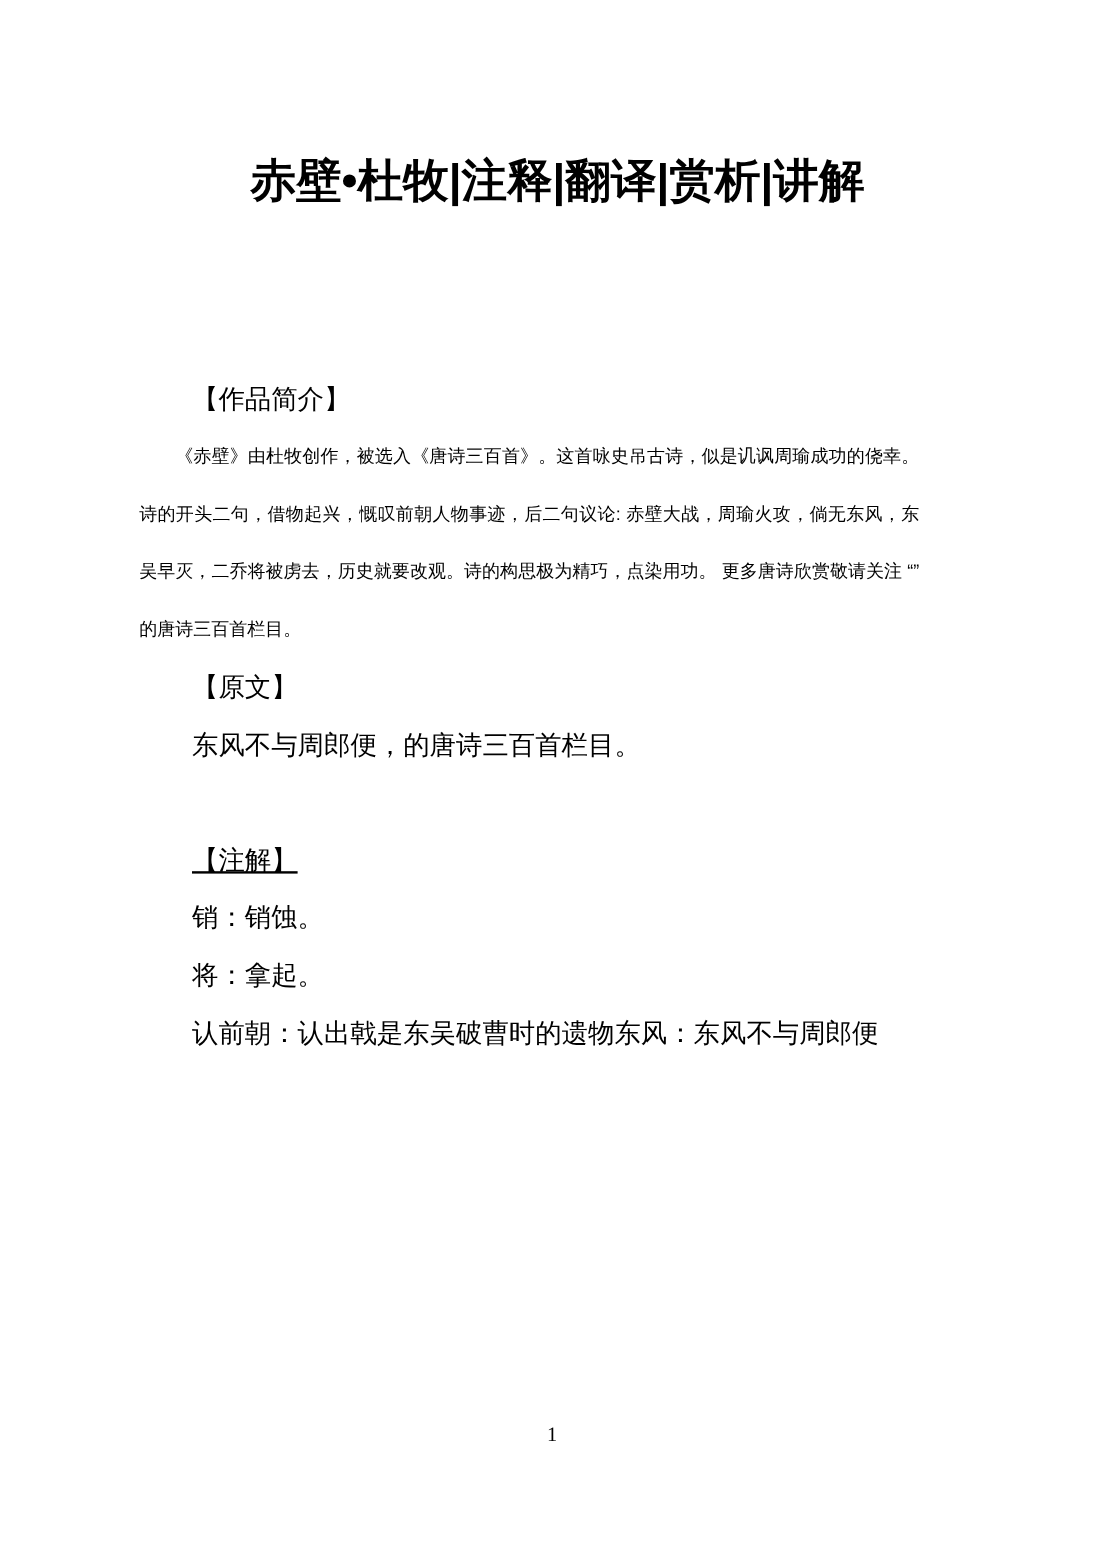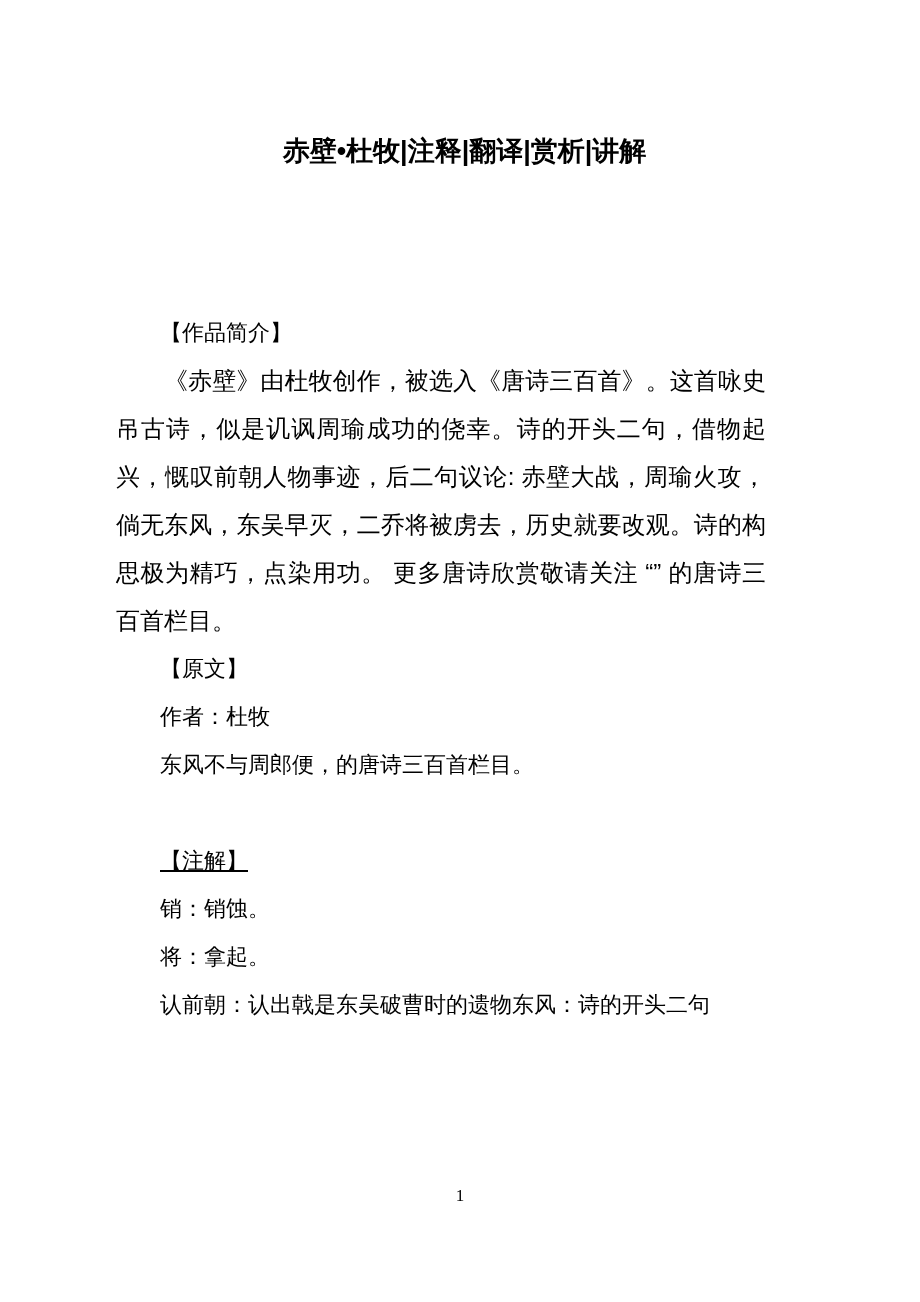--- a/index.html
+++ b/index.html
@@ -15,38 +15,38 @@
     height: 1302px;
     background: #ffffff;
     overflow: hidden;
   }
   .doc-title {
     position: absolute;
     top: 124px;
     left: 0;
     width: 903px;
     text-align: center;
-    font-size: 27px;
+    font-size: 38px;
     font-weight: 700;
     line-height: 54px;
     white-space: nowrap;
     padding-left: 26px;
   }
   .content {
     position: absolute;
     left: 116px;
     top: 309px;
     width: 650px;
     font-size: 22px;
     line-height: 48px;
   }
   .line { line-height: 48px; }
   .indent { text-indent: 2em; }
   .para {
-    font-size: 24px;
+    font-size: 15px;
     text-indent: 2em;
     text-align: justify;
     line-height: 48px;
   }
   .notes-gap { margin-top: 48px; text-decoration: underline; }
   .page-number {
     position: absolute;
     top: 1184px;
     left: 0;
     width: 920px;
@@ -65,32 +65,31 @@
 
   <div class="content">
 
     <div class="line indent">【作品简介】</div>
 
     <div class="para">《赤壁》由杜牧创作，被选入《唐诗三百首》。这首咏史吊古诗，似是讥讽周瑜成功的侥幸。诗的开头二句，借物起兴，慨叹前朝人物事迹，后二句议论: 赤壁大战，周瑜火攻，倘无东风，东吴早灭，二乔将被虏去，历史就要改观。诗的构思极为精巧，点染用功。 更多唐诗欣赏敬请关注 “” 的唐诗三百首栏目。</div>
 
     <div class="line indent">【原文】</div>
 
 
-    <div class="line indent">作者：杜牧</div>
 
 
     <div class="line indent">东风不与周郎便，的唐诗三百首栏目。</div>
 
     <div class="line indent notes-gap">【注解】</div>
 
 
     <div class="line indent">销：销蚀。</div>
 
     <div class="line indent">将：拿起。</div>
 
 
-    <div class="line indent">认前朝：认出戟是东吴破曹时的遗物东风：诗的开头二句</div>
+    <div class="line indent">认前朝：认出戟是东吴破曹时的遗物东风：东风不与周郎便</div>
 
   </div>
 
   <div class="page-number">1</div>
 
 </div>
 
 </body></html>

